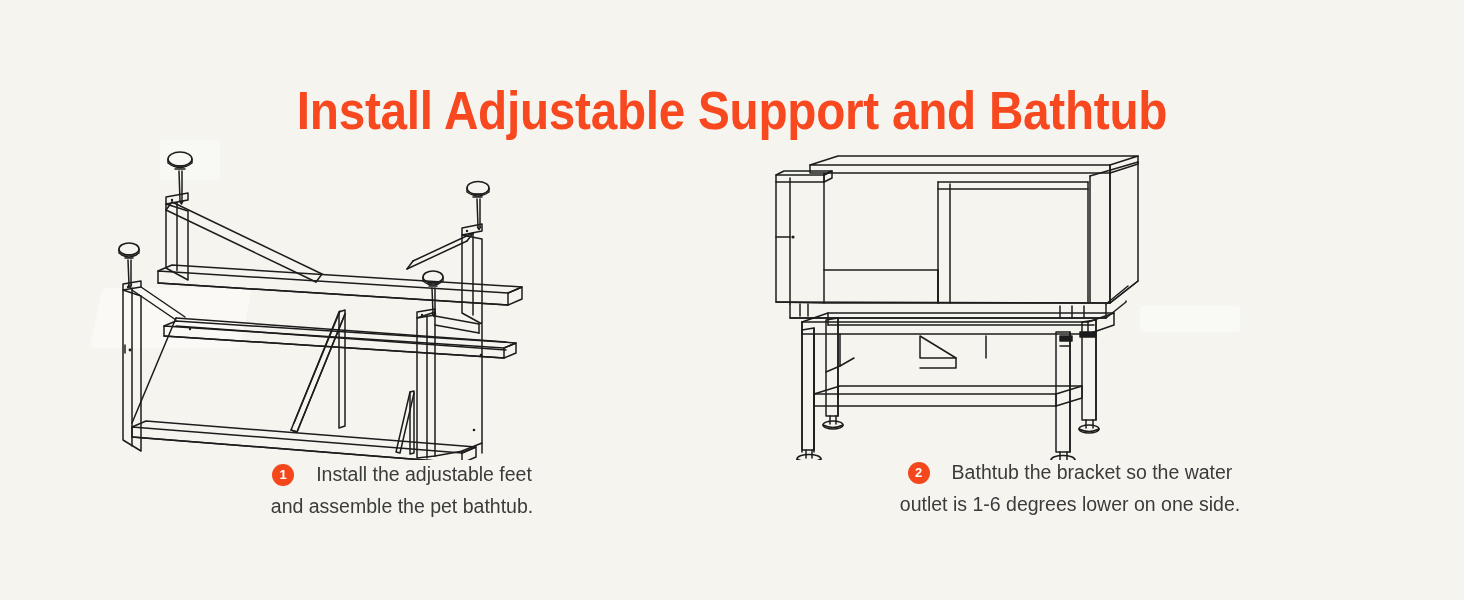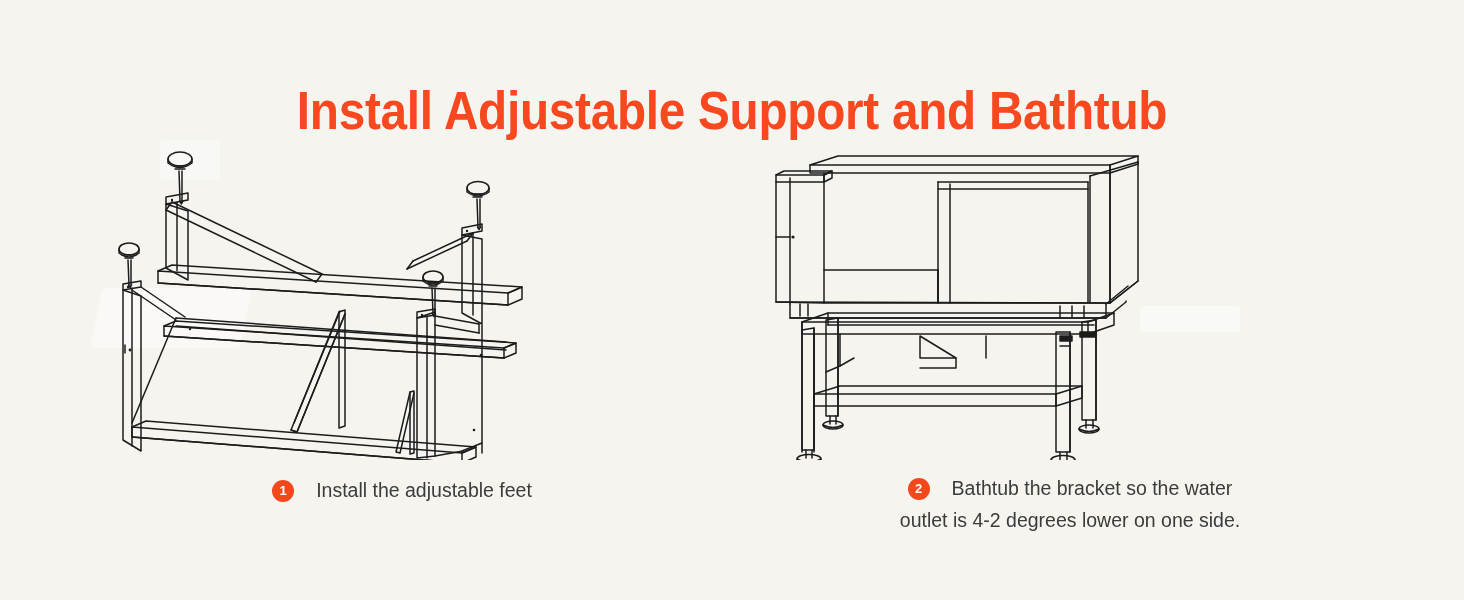--- a/index.html
+++ b/index.html
@@ -69,21 +69,20 @@
   }
   .art svg { display: block; }
 
   .caption {
     position: absolute;
     width: 100%;
     color: #3b3b3b;
     font-size: 19.5px;
     line-height: 32px;
     text-align: center;
-    margin-top: 16px;
   }
   .cap-left  { left: 0;  top: 318px; }
   .cap-right { left: 0;  top: 316px; }
 
   .badge {
     display: inline-block;
     width: 22px;
     height: 22px;
     border-radius: 50%;
     background: #f4471c;
@@ -242,20 +241,21 @@
           <g>
             <path d="M84 178 l330 24"></path>
             <path d="M84 186 l330 24"></path>
           </g>
 
         </svg>
       </div>
 
       <div class="caption cap-left">
         <span class="badge">1</span><span class="cap-text">Install the adjustable feet</span><br>
+        <span class="cap-text">and assemble the pet bathtub.</span>
       </div>
     </div>
 
     <div class="panel panel-right">
       <div class="art">
         <svg width="420" height="320" viewBox="0 0 420 320" fill="none" stroke="#1c1c1c" stroke-width="1.5" stroke-linejoin="round" stroke-linecap="round">
 
           <g>
 
             <path d="M50 25 l300 0 l28 -9 l-300 0 z"></path>
@@ -372,18 +372,18 @@
             <path d="M333 280 l0 8"></path>
             <ellipse cx="329" cy="289" rx="10" ry="4"></ellipse>
             <path d="M319 289 q10 5 20 0"></path>
           </g>
 
         </svg>
       </div>
 
       <div class="caption cap-right">
         <span class="badge">2</span><span class="cap-text">Bathtub the bracket so the water</span><br>
-        <span class="cap-text">outlet is 4-2 degrees lower on one side.</span>
+        <span class="cap-text">outlet is 1-6 degrees lower on one side.</span>
       </div>
     </div>
 
   </div>
 </div>
 
 </body></html>

